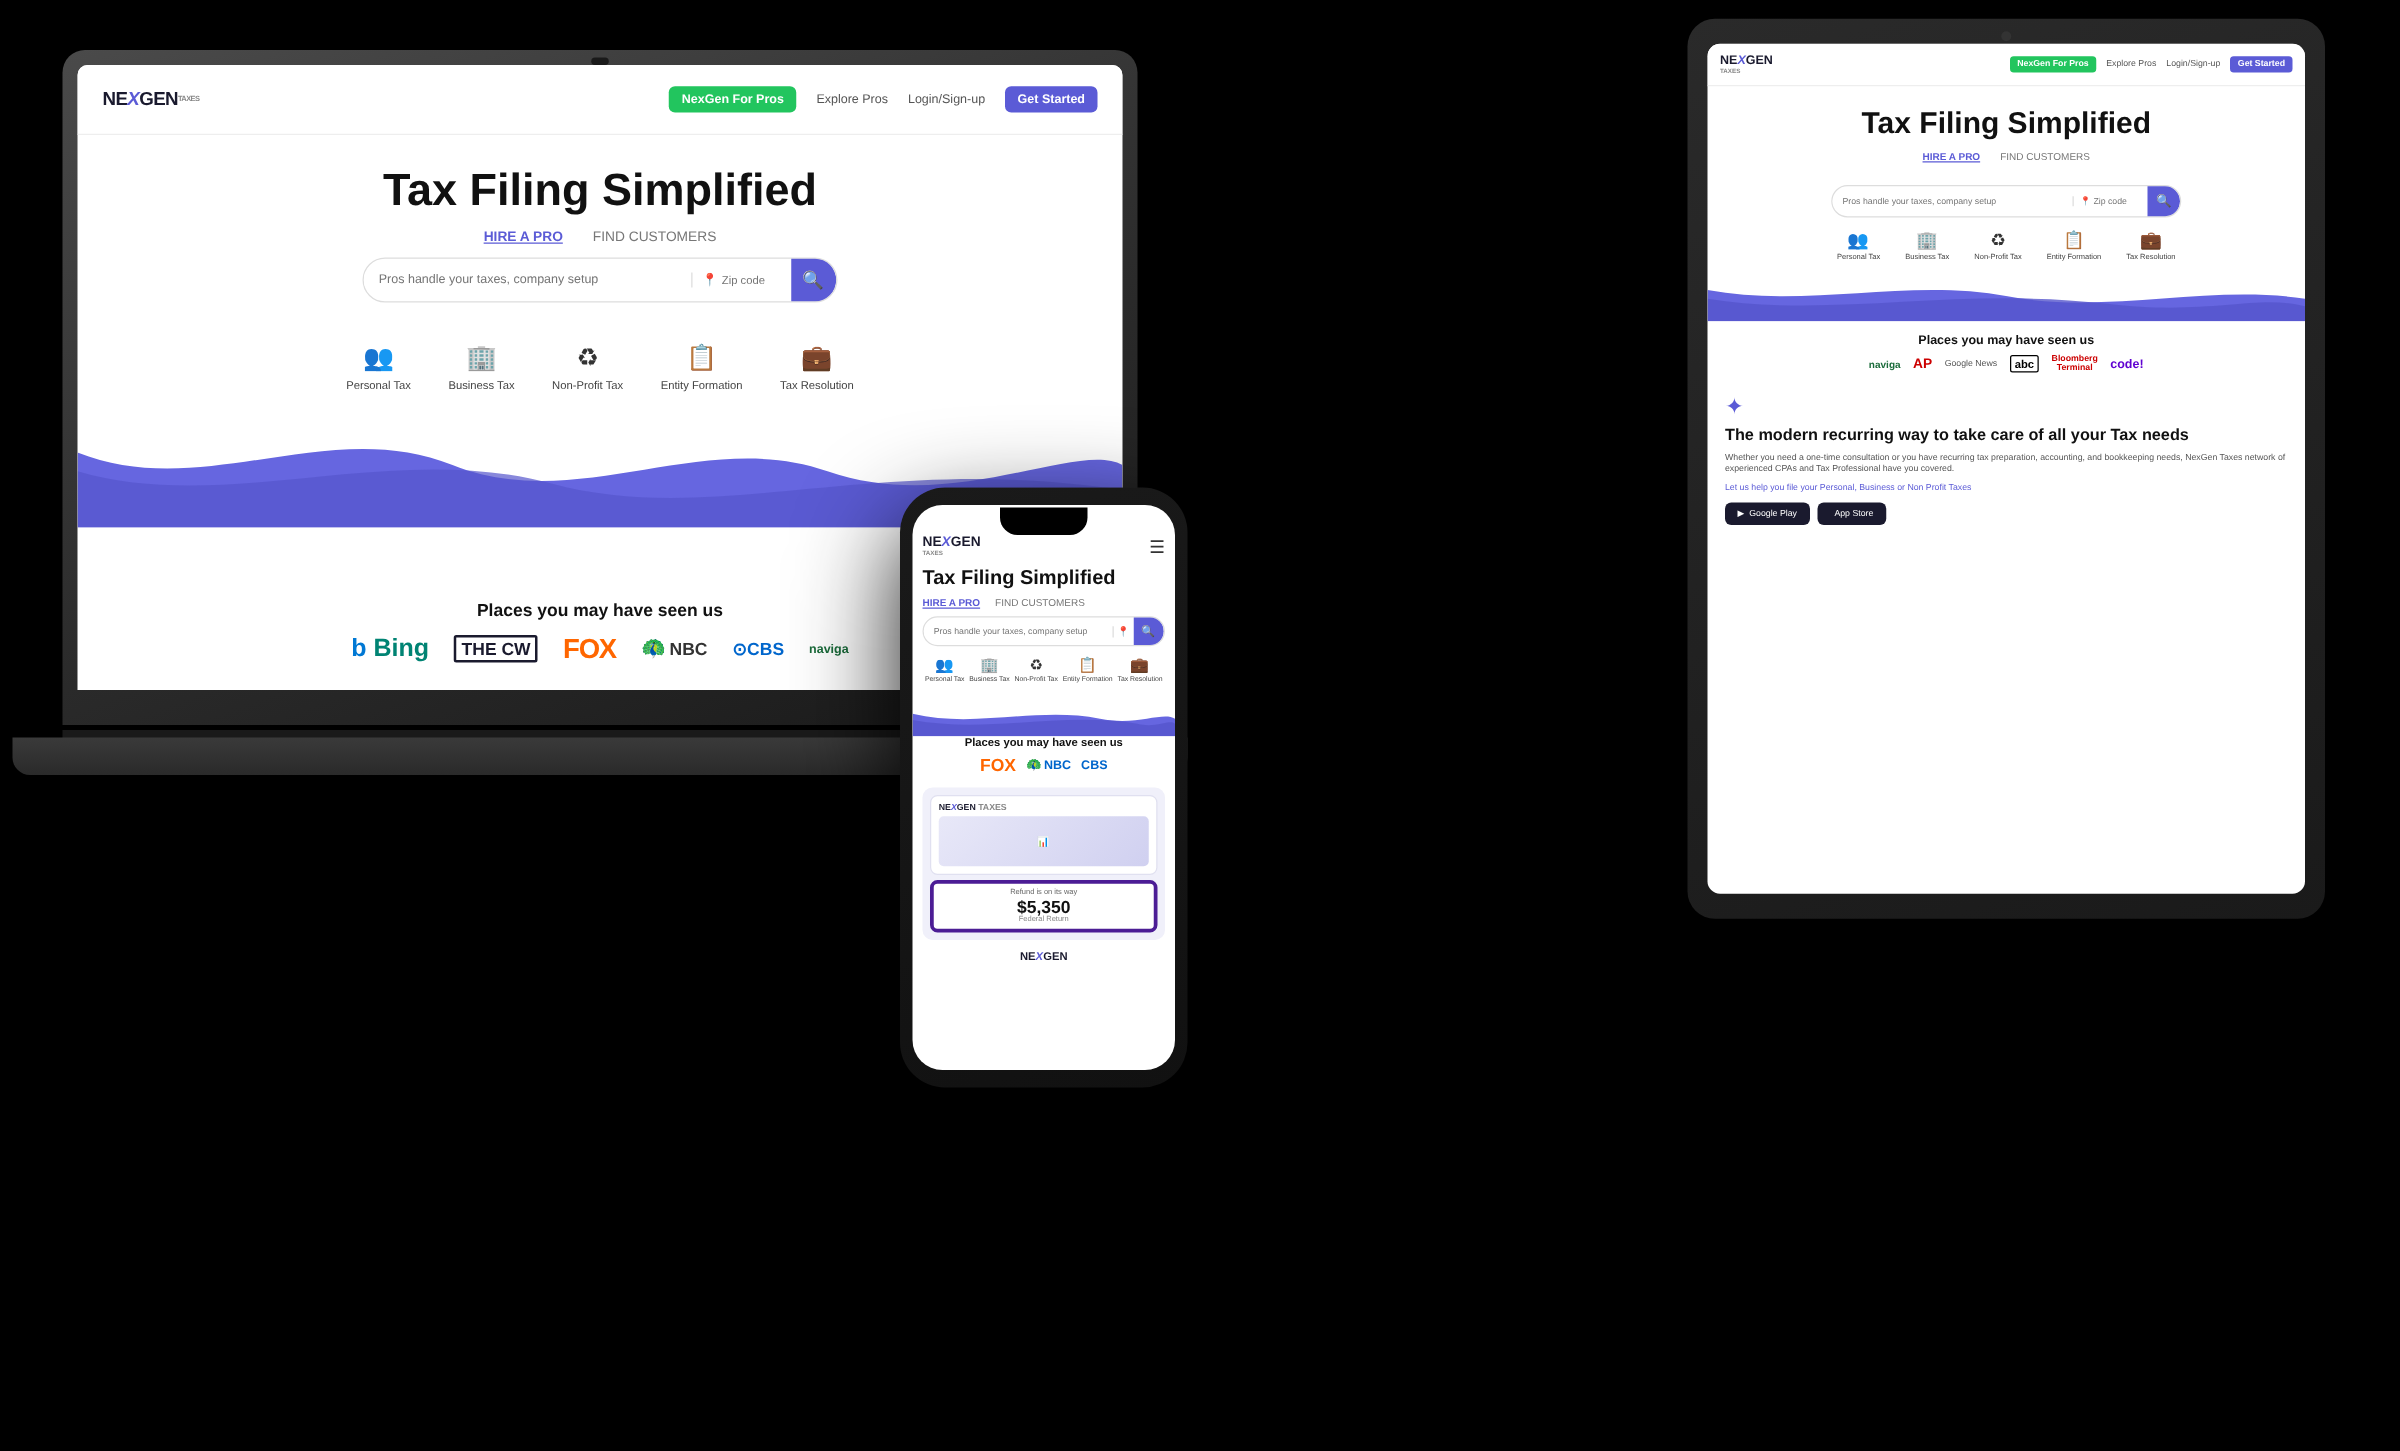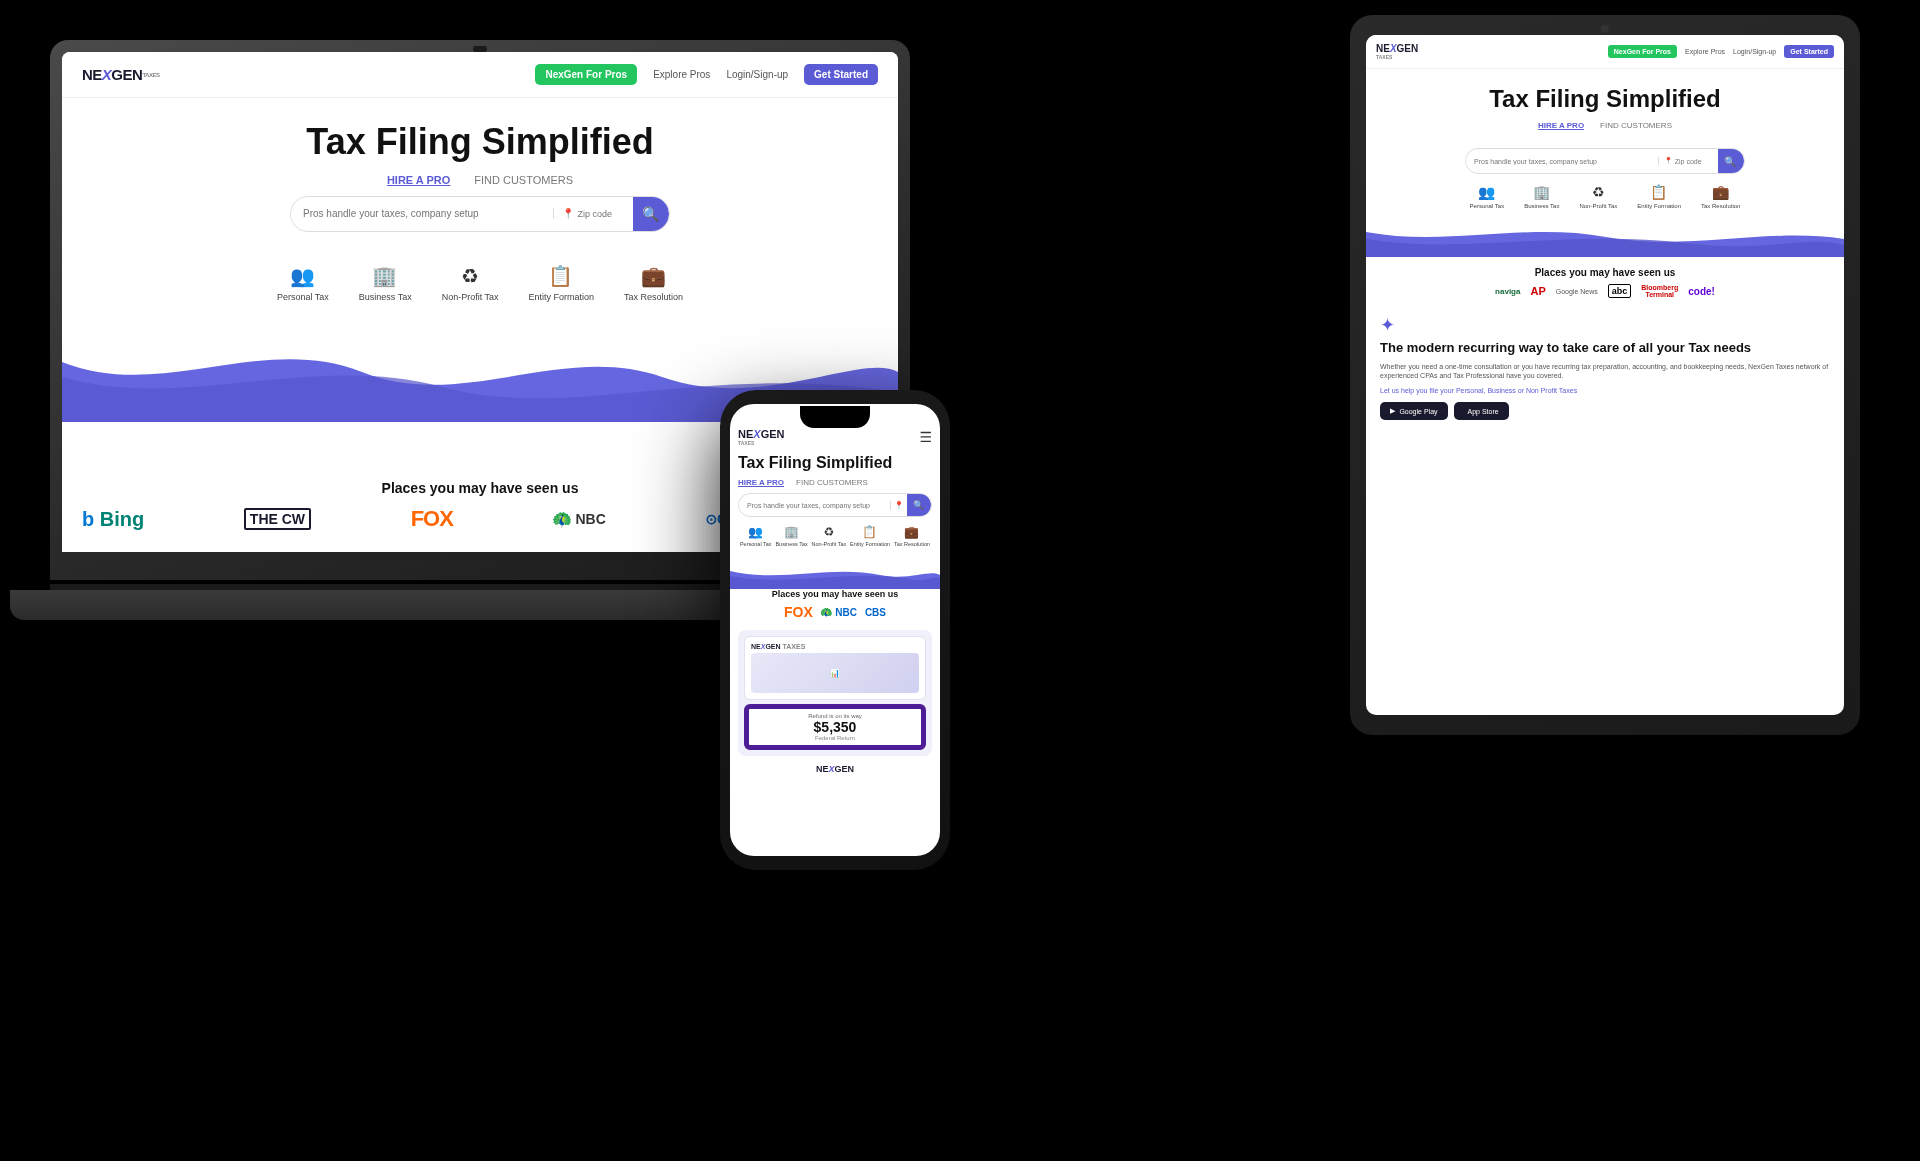--- a/index.html
+++ b/index.html
@@ -78,21 +78,21 @@
       width: 860px;
       height: 8px;
       background: #1a1a1a;
     }
 
     
     .laptop-nav {
       display: flex;
       align-items: center;
       padding: 8px 20px;
-      height: 46px;
+      height: 56px;
       background: #fff;
       border-bottom: 1px solid #eee;
       gap: 20px;
     }
 
     .laptop-nav-links {
       display: flex;
       align-items: center;
       gap: 16px;
       margin-left: auto;
@@ -258,21 +258,21 @@
     .laptop-brands-title {
       font-size: 14px;
       font-weight: 700;
       color: #111;
       margin-bottom: 10px;
     }
 
     .laptop-brands-row {
       display: flex;
       align-items: center;
-      justify-content: space-between;
+      justify-content: center;
       gap: 20px;
     }
 
     .brand-bing { font-size: 20px; font-weight: 700; color: #008373; }
     .brand-bing span { color: #0078d4; }
     .brand-fox { font-size: 22px; font-weight: 900; color: #ff6600; letter-spacing: -1px; }
 
     
     .tablet {
       position: absolute;
@@ -1048,21 +1048,21 @@
 
           <div style="background:#fff;border-radius:6px;padding:6px;border:1px solid #e0e0f0;">
             <div style="font-size:7px;font-weight:700;color:#1a1a2e;margin-bottom:3px;">
               NE<span style="color:#5b5bd6;font-style:italic;">X</span>GEN <span style="color:#888;">TAXES</span>
             </div>
             <div style="height:40px;background:linear-gradient(135deg,#e8e8f8,#d0d0f0);border-radius:4px;display:flex;align-items:center;justify-content:center;">
               <span style="font-size:8px;color:#5b5bd6;">📊</span>
             </div>
           </div>
 
-          <div class="phone-refund-badge" style="background:#fff;border:5px solid #4c1d95;border-radius:6px;padding:4px 8px;margin-top:4px;text-align:center;">
+          <div class="phone-refund-badge" style="background:#fff;border:3px solid #4c1d95;border-radius:6px;padding:4px 8px;margin-top:4px;text-align:center;">
             <div class="phone-refund-label">Refund is on its way</div>
             <div class="phone-refund-amount" style="font-size:14px;font-weight:900;color:#111;">$5,350</div>
             <div class="phone-refund-sub" style="font-size:6px;color:#888;">Federal Return</div>
           </div>
         </div>
 
         <div style="text-align:center;padding:4px;font-size:9px;font-weight:900;color:#1a1a2e;">
           NE<span style="color:#5b5bd6;font-style:italic;">X</span>GEN
         </div>
       </div>

